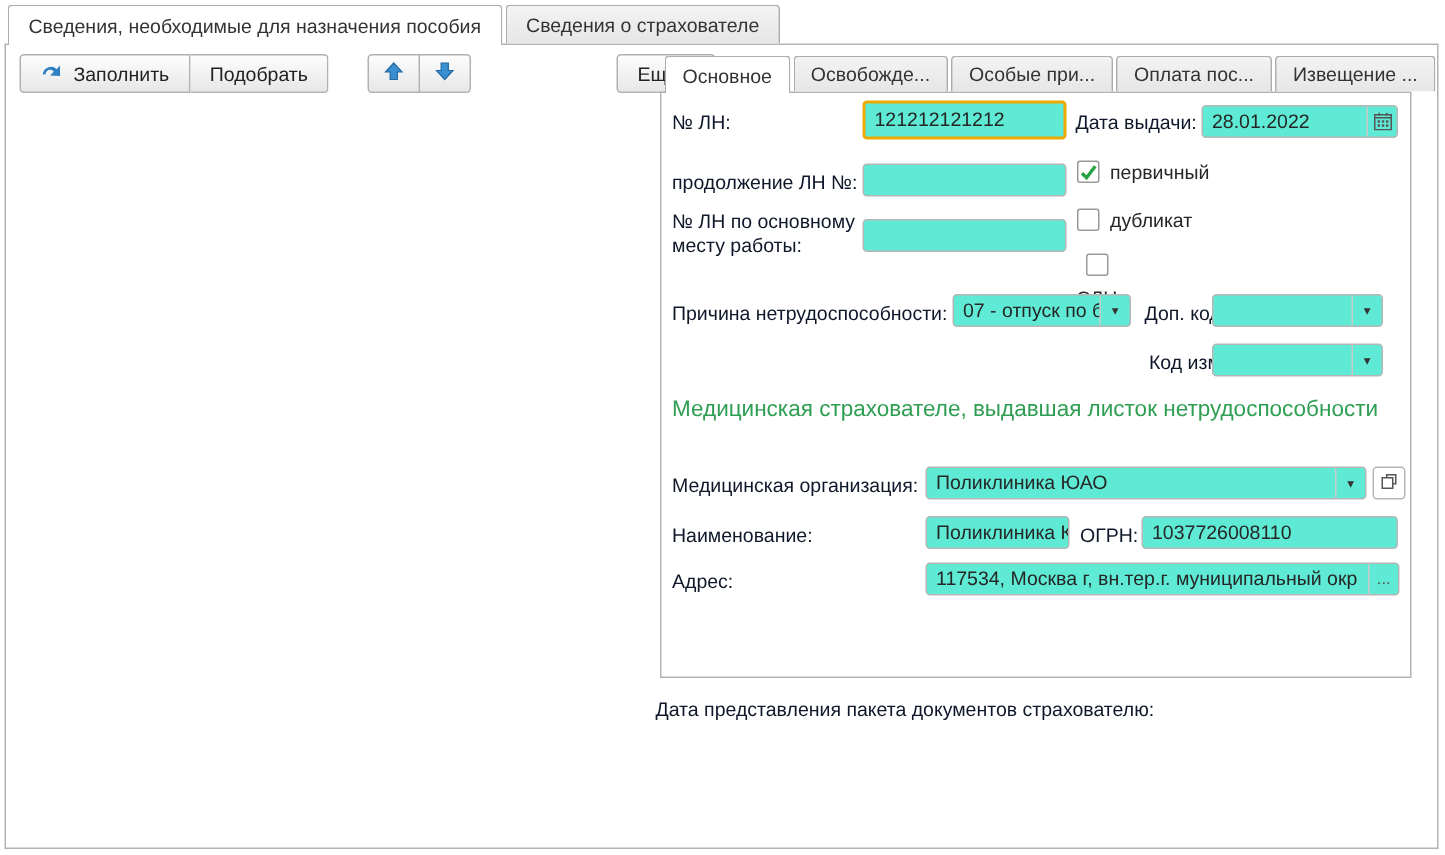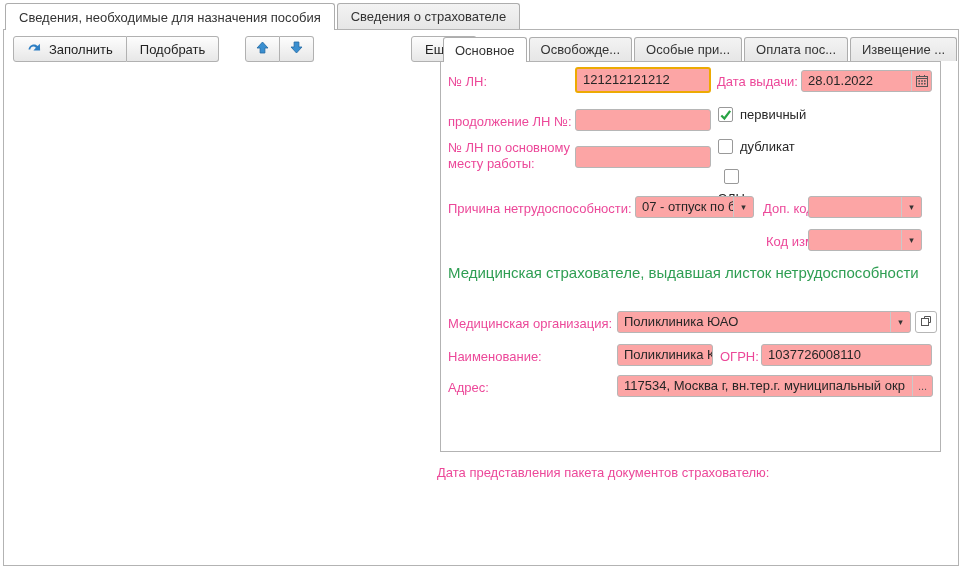--- a/index.html
+++ b/index.html
@@ -44,23 +44,23 @@
   .splitter { position:absolute; left:433px; top:36px; width:5px; height:519px;
               border-left:1px dotted #a8a8a8; border-right:1px dotted #a8a8a8; }
 
   
   .form-tabs { position:absolute; left:443px; top:37px; height:25px; display:flex; align-items:flex-start; z-index:3; }
   .form-tabs .tab { height:24px; padding:0 11px; }
   .form-tabs .tab.active { height:25px; }
   .pane { position:absolute; left:440px; top:61px; width:501px; height:391px; border:1px solid #b3b3b3; background:#fff; z-index:1; }
 
   
-  .lbl { position:absolute; white-space:nowrap; color:#ec4899; z-index:2; }
+  .lbl { position:absolute; white-space:nowrap; color:#0f172a; z-index:2; }
   .lbl.two { white-space:normal; line-height:16px; }
-  .field { position:absolute; height:22px; background:#fca5a5; border:1px solid #b6b6b6; border-radius:3px;
+  .field { position:absolute; height:22px; background:#5eead4; border:1px solid #b6b6b6; border-radius:3px;
            display:flex; align-items:stretch; z-index:2; }
   .field .txt { flex:1; padding:0 6px; line-height:20px; white-space:nowrap; overflow:hidden; }
   .field .bpart { width:20px; border-left:1px solid #c9c9c9; display:flex; align-items:center; justify-content:center; cursor:pointer; }
   .field.focused { border:2px solid #edaa02; height:26px; }
   .field.focused .txt { line-height:22px; }
   .sqbtn { position:absolute; height:22px; background:#fff; border:1px solid #b6b6b6; border-radius:3px;
            display:flex; align-items:center; justify-content:center; cursor:pointer; z-index:2; }
   .cb { position:absolute; display:flex; gap:7px; align-items:center; z-index:2; cursor:pointer; }
   .cb .box { width:15px; height:15px; border:1px solid #999; border-radius:2px; background:#fff;
              display:flex; align-items:center; justify-content:center; }

